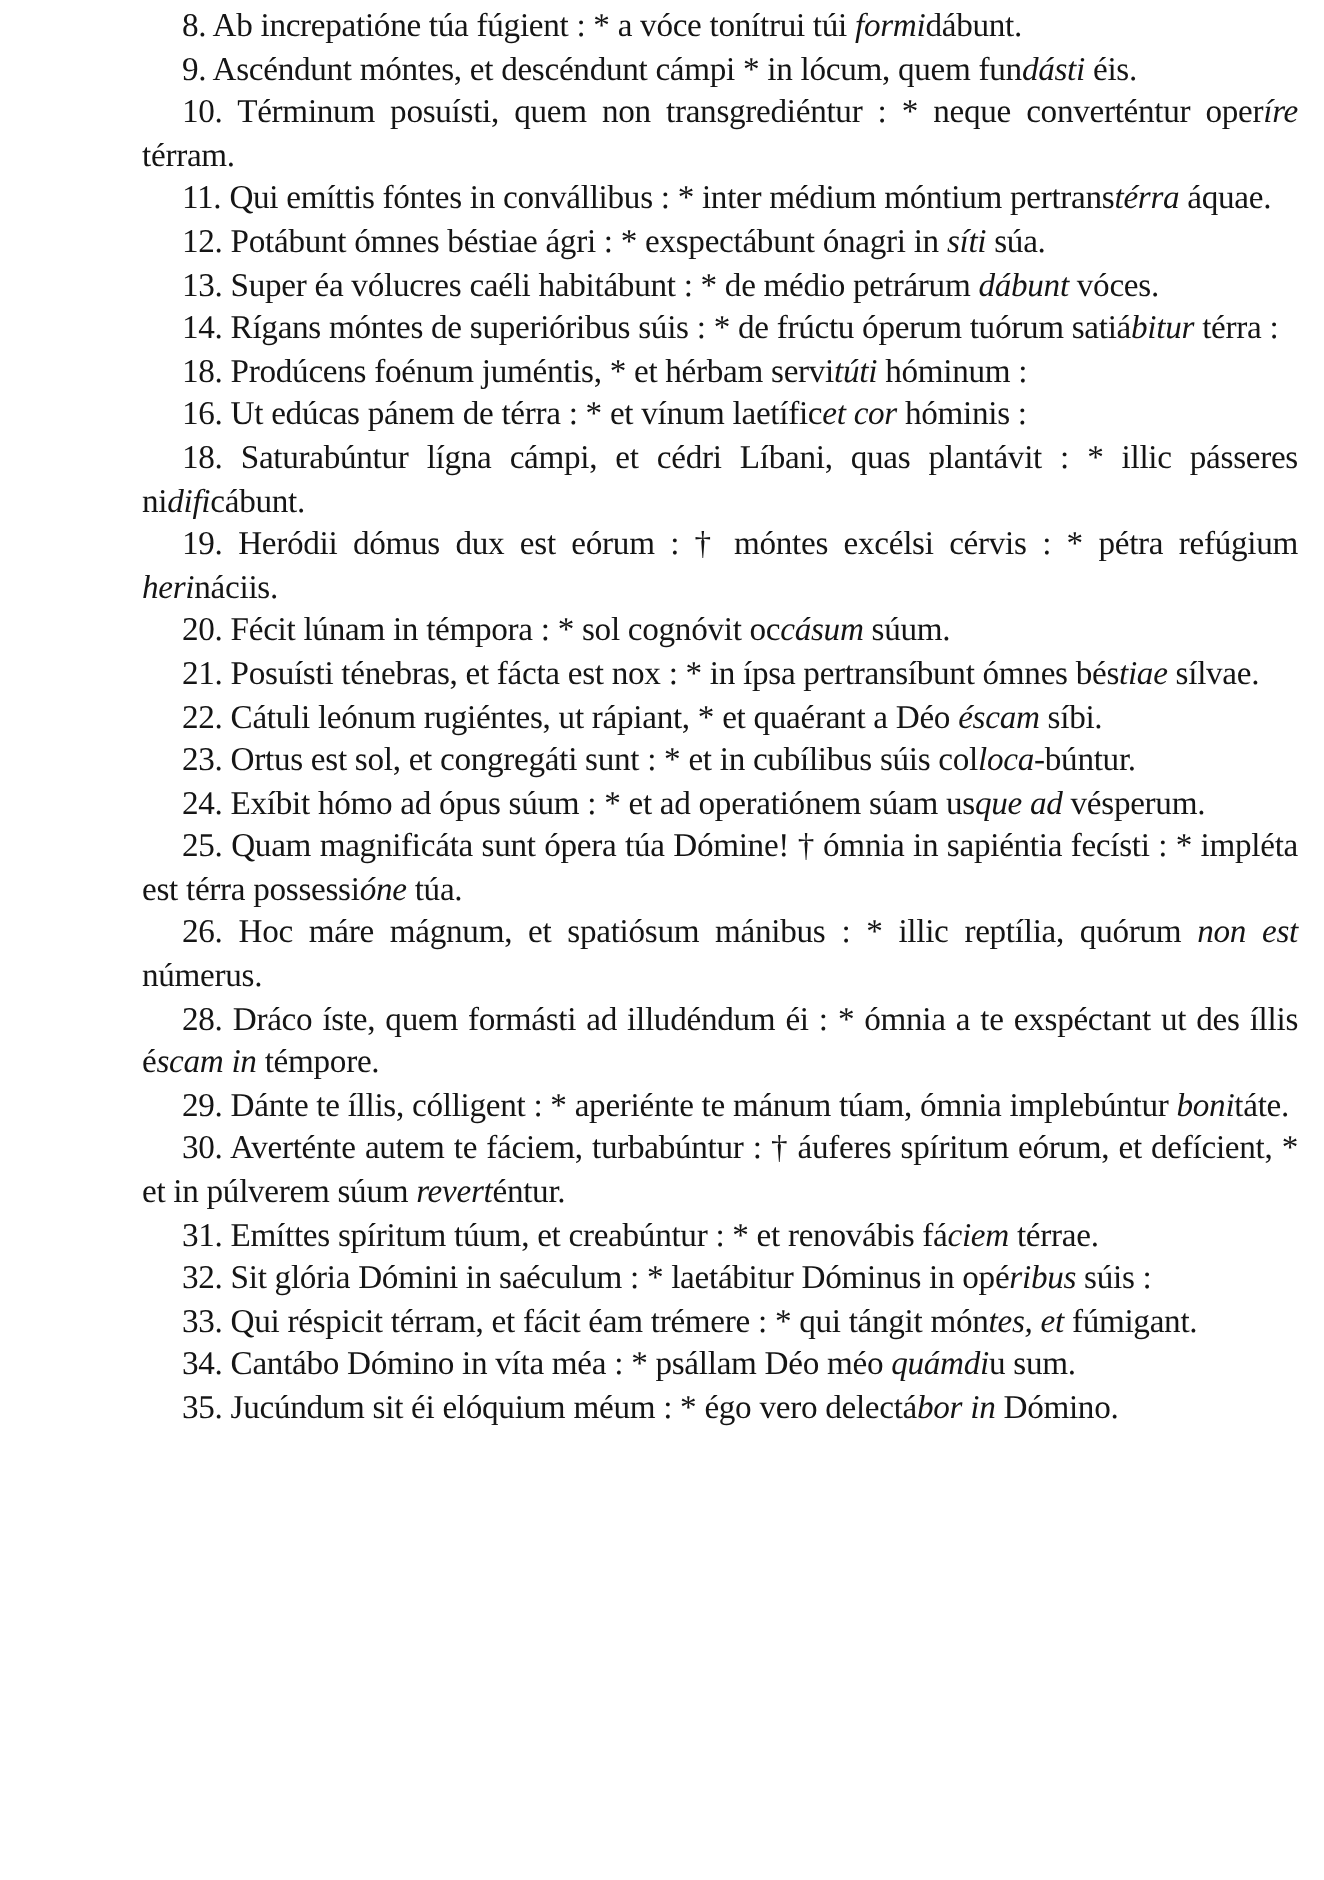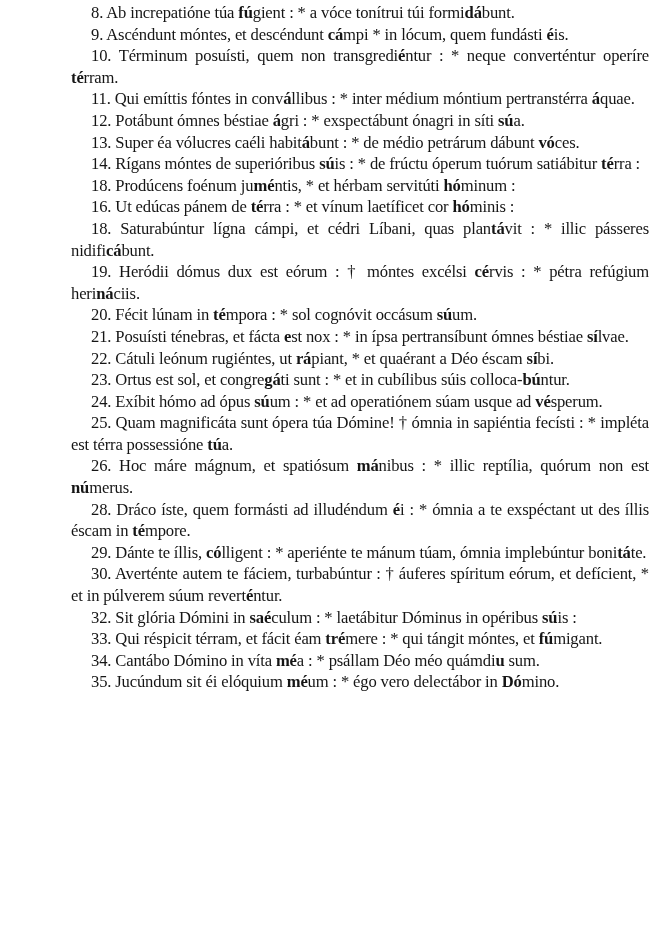--- a/index.html
+++ b/index.html
@@ -27,22 +27,22 @@
   .verse {
     text-align: justify;
     text-align-last: left;
     text-indent: 20px;
     margin: 0;
     hyphens: manual;
   }
   .num {
     font-weight: normal;
   }
-  .b { font-weight: bold; }
-  .i { }
+  .b { font-weight: normal; }
+  .i { font-style: italic; }
 </style>
 </head>
 <body>
 
 <div class="page" id="page">
     <p class="verse"><span class="num">8.</span> <span>Ab increpatióne túa </span><span class="b">fú</span><span>gient : * a vóce tonítrui túi </span><span class="i">formi</span><span class="b">dá</span><span>bunt.</span></p>
     <p class="verse"><span class="num">9.</span> <span>Ascéndunt móntes, et descéndunt </span><span class="b">cá</span><span>mpi * in lócum, quem fun</span><span class="i">dásti </span><span class="b">é</span><span>is.</span></p>
     <p class="verse"><span class="num">10.</span> <span>Términum posuísti, quem non transgredi</span><span class="b">é</span><span>ntur : * neque converténtur oper</span><span class="i">íre </span><span class="b">té</span><span>rram.</span></p>
     <p class="verse"><span class="num">11.</span> <span>Qui emíttis fóntes in conv</span><span class="b">á</span><span>llibus : * inter médium móntium pertrans</span><span class="i">térra </span><span class="b">á</span><span>quae.</span></p>
     <p class="verse"><span class="num">12.</span> <span>Potábunt ómnes béstiae </span><span class="b">á</span><span>gri : * exspectábunt ónagri in </span><span class="i">síti </span><span class="b">sú</span><span>a.</span></p>
@@ -55,17 +55,18 @@
     <p class="verse"><span class="num">20.</span> <span>Fécit lúnam in </span><span class="b">té</span><span>mpora : * sol cognóvit oc</span><span class="i">cásum </span><span class="b">sú</span><span>um.</span></p>
     <p class="verse"><span class="num">21.</span> <span>Posuísti ténebras, et fácta </span><span class="b">e</span><span>st nox : * in ípsa pertransíbunt ómnes bés</span><span class="i">tiae </span><span class="b">sí</span><span>lvae.</span></p>
     <p class="verse"><span class="num">22.</span> <span>Cátuli leónum rugiéntes, ut </span><span class="b">rá</span><span>piant, * et quaérant a Déo </span><span class="i">éscam </span><span class="b">sí</span><span>bi.</span></p>
     <p class="verse"><span class="num">23.</span> <span>Ortus est sol, et congre</span><span class="b">gá</span><span>ti sunt : * et in cubílibus súis col</span><span class="i">loca</span><span>-</span><span class="b">bú</span><span>ntur.</span></p>
     <p class="verse"><span class="num">24.</span> <span>Exíbit hómo ad ópus </span><span class="b">sú</span><span>um : * et ad operatiónem súam us</span><span class="i">que ad </span><span class="b">vé</span><span>sperum.</span></p>
     <p class="verse"><span class="num">25.</span> <span>Quam magnificáta sunt ópera túa Dómine! † ómnia in sapiéntia fecísti : * impléta est térra possessi</span><span class="i">óne </span><span class="b">tú</span><span>a.</span></p>
     <p class="verse"><span class="num">26.</span> <span>Hoc máre mágnum, et spatiósum </span><span class="b">má</span><span>nibus : * illic reptília, quórum </span><span class="i">non est </span><span class="b">nú</span><span>merus.</span></p>
     <p class="verse"><span class="num">28.</span> <span>Dráco íste, quem formásti ad illudéndum </span><span class="b">é</span><span>i : * ómnia a te exspéctant ut des íllis é</span><span class="i">scam in </span><span class="b">té</span><span>mpore.</span></p>
     <p class="verse"><span class="num">29.</span> <span>Dánte te íllis, </span><span class="b">có</span><span>lligent : * aperiénte te mánum túam, ómnia implebúntur </span><span class="i">boni</span><span class="b">tá</span><span>te.</span></p>
     <p class="verse"><span class="num">30.</span> <span>Averténte autem te fáciem, turbabúntur : † áuferes spíritum eórum, et defícient, * et in púlverem súum </span><span class="i">revert</span><span class="b">é</span><span>ntur.</span></p>
+    <p class="verse"><span class="num">31.</span> <span>Emíttes spíritum túum, et crea</span><span class="b">bú</span><span>ntur : * et renovábis fá</span><span class="i">ciem </span><span class="b">té</span><span>rrae.</span></p>
     <p class="verse"><span class="num">32.</span> <span>Sit glória Dómini in </span><span class="b">saé</span><span>culum : * laetábitur Dóminus in opé</span><span class="i">ribus </span><span class="b">sú</span><span>is :</span></p>
     <p class="verse"><span class="num">33.</span> <span>Qui réspicit térram, et fácit éam </span><span class="b">tré</span><span>mere : * qui tángit món</span><span class="i">tes, et </span><span class="b">fú</span><span>migant.</span></p>
     <p class="verse"><span class="num">34.</span> <span>Cantábo Dómino in víta </span><span class="b">mé</span><span>a : * psállam Déo méo </span><span class="i">quámdi</span><span class="b">u</span><span> sum.</span></p>
     <p class="verse"><span class="num">35.</span> <span>Jucúndum sit éi elóquium </span><span class="b">mé</span><span>um : * égo vero delectá</span><span class="i">bor in </span><span class="b">Dó</span><span>mino.</span></p>
   </div>
 
 </body></html>

